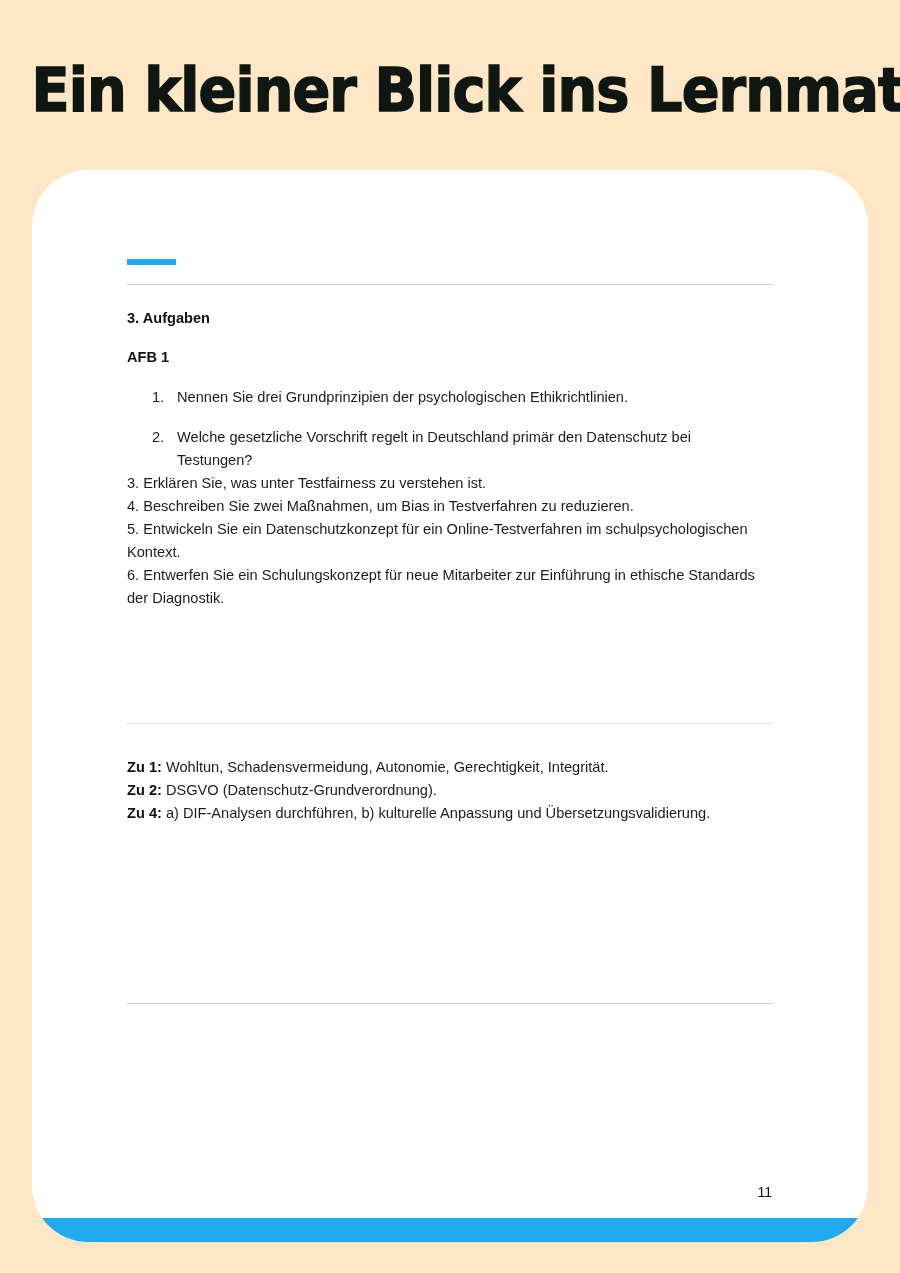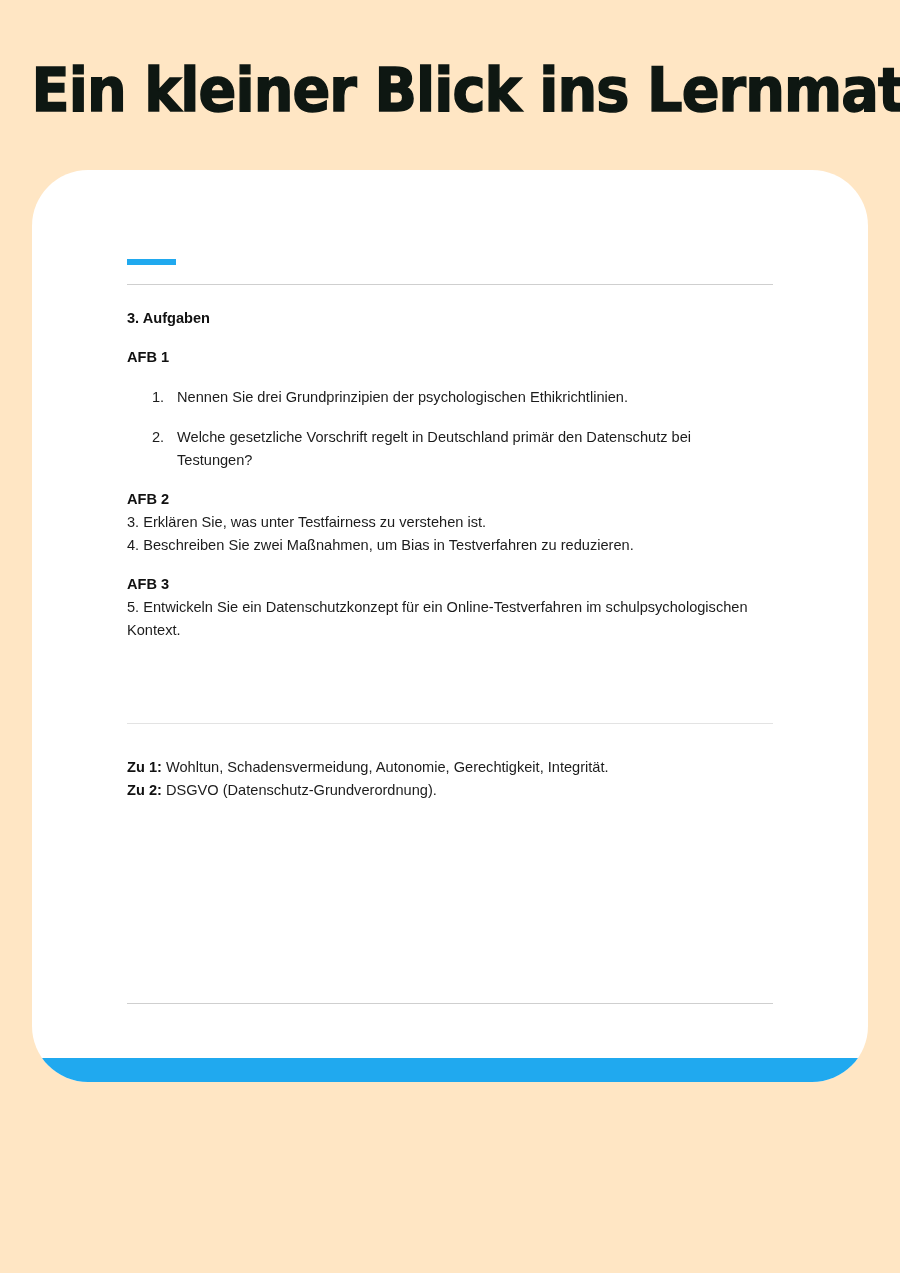--- a/index.html
+++ b/index.html
@@ -30,21 +30,21 @@
     white-space: nowrap;
     transform: scaleX(0.93);
     transform-origin: center;
     -webkit-text-stroke: 1.5px #0e1712;
   }
   .card {
     position: absolute;
     left: 32px;
     top: 170px;
     width: 836px;
-    height: 912px;
+    height: 1072px;
     background: #ffffff;
     border-radius: 56px;
     overflow: hidden;
   }
   .card-bottom-band {
     position: absolute;
     left: 0;
     bottom: 0;
     width: 100%;
     height: 24px;
@@ -98,21 +98,21 @@
     flex: 1 1 auto;
   }
   .zu b {
     font-weight: bold;
     color: #111;
   }
   .page-number {
     position: absolute;
     right: 96px;
     top: 1014px;
-    font-size: 10px;
+    font-size: 14px;
     color: #111;
   }
 </style>
 </head>
 <body>
 
 <div class="banner-title">Ein kleiner Blick ins Lernmaterial:</div>
 
 <div class="card">
 
@@ -126,35 +126,35 @@
 
     <div class="ol-item" style="margin-top:17px;">
       <span class="ol-num">1.</span>
       <span class="ol-text">Nennen Sie drei Grundprinzipien der psychologischen Ethikrichtlinien.</span>
     </div>
     <div class="ol-item" style="margin-top:17px;">
       <span class="ol-num">2.</span>
       <span class="ol-text" style="padding-right:60px;">Welche gesetzliche Vorschrift regelt in Deutschland primär den Datenschutz bei Testungen?</span>
     </div>
 
-    <p class="h" style="margin-top:16px;">AFB 2</p>
     <p class="p">3. Erklären Sie, was unter Testfairness zu verstehen ist.</p>
     <p class="p">4. Beschreiben Sie zwei Maßnahmen, um Bias in Testverfahren zu reduzieren.</p>
 
-    <p class="h" style="margin-top:16px;">AFB 3</p>
     <p class="p">5. Entwickeln Sie ein Datenschutzkonzept für ein Online-Testverfahren im schulpsychologischen Kontext.</p>
+    <p class="p">6. Entwerfen Sie ein Schulungskonzept für neue Mitarbeiter zur Einführung in ethische Standards der Diagnostik.</p>
   </div>
 
   <div class="divider light" style="top:553px;"></div>
 
   <div class="content" style="top:576px;">
 
     <div style="margin-top:10px;">
       <p class="p zu"><b>Zu 1:</b> <span>Wohltun, Schadensvermeidung, Autonomie, Gerechtigkeit, Integrität.</span></p>
       <p class="p zu"><b>Zu 2:</b> <span>DSGVO (Datenschutz-Grundverordnung).</span></p>
+      <p class="p zu"><b>Zu 4:</b> <span>a) DIF-Analysen durchführen, b) kulturelle Anpassung und Übersetzungsvalidierung.</span></p>
     </div>
   </div>
 
   <div class="divider" style="top:833px;"></div>
 
   <div class="page-number">11</div>
 
   <div class="card-bottom-band"></div>
 </div>
 

